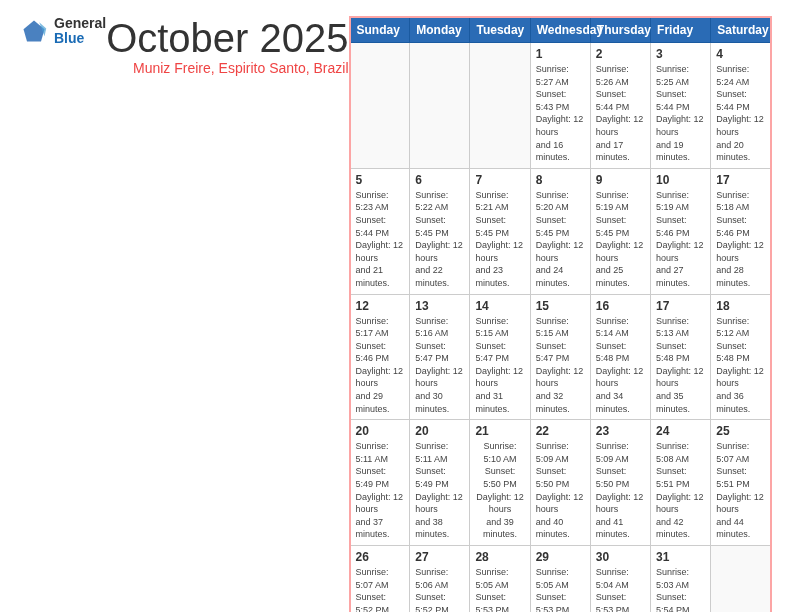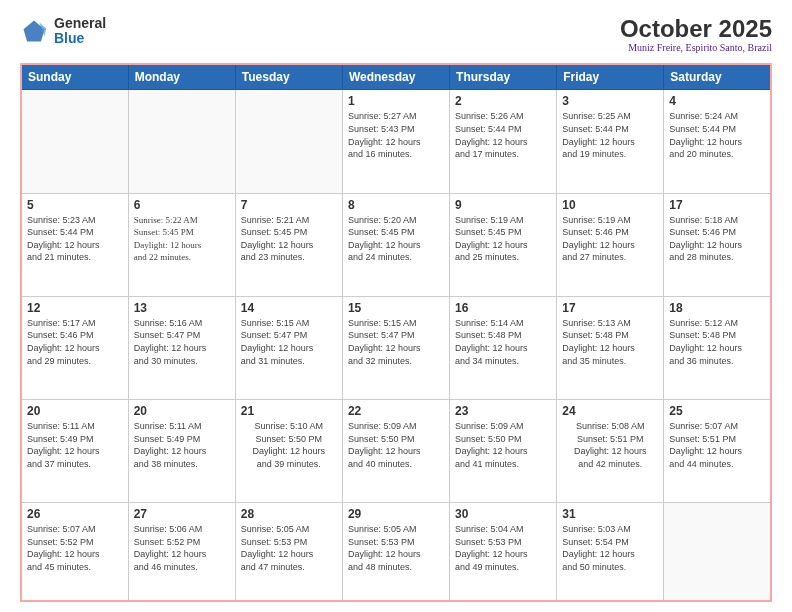--- a/index.html
+++ b/index.html
@@ -8,21 +8,21 @@
       background: #fff;
       width: 792px;
       height: 612px;
       overflow: hidden;
     }
     .page {
       width: 792px;
       height: 612px;
       padding: 16px 20px 10px 20px;
       display: flex;
-      flex-direction: column;
+      flex-direction: row;
     }
     .header {
       display: flex;
       justify-content: space-between;
       align-items: flex-start;
       margin-bottom: 10px;
     }
     .logo {
       display: flex;
       align-items: center;
@@ -38,29 +38,28 @@
     .logo-general { color: #333; }
     .logo-blue { color: #1a6bb5; }
     .logo-icon {
       width: 28px;
       height: 28px;
     }
     .title-block {
       text-align: right;
     }
     .month-title {
-      font-size: 24px;
-      font-weight: 700;
+      font-size: 40px;
+      font-weight: 400;
       color: #333;
       line-height: 1.1;
     }
     .subtitle {
-      font-size: 10px;
-      color: #4c1d95;
-      font-family: Liberation Serif, serif;
+      font-size: 14px;
+      color: #ef4444;
     }
     .calendar {
       flex: 1;
       border: 2px solid #fca5a5;
       border-collapse: collapse;
       width: 100%;
       table-layout: fixed;
     }
     .calendar th {
       background-color: #2a6bb5;
@@ -169,21 +168,21 @@
         <tr>
           <td>
             <span class="day-number">5</span>
             <div class="day-info" style="white-space: pre-line;">Sunrise: 5:23 AM
 Sunset: 5:44 PM
 Daylight: 12 hours
 and 21 minutes.</div>
           </td>
           <td>
             <span class="day-number">6</span>
-            <div class="day-info" style="white-space: pre-line; font-family: Liberation Serif, serif;">Sunrise: 5:22 AM
+            <div class="day-info" style="white-space: pre-line;">Sunrise: 5:22 AM
 Sunset: 5:45 PM
 Daylight: 12 hours
 and 22 minutes.</div>
           </td>
           <td>
             <span class="day-number">7</span>
             <div class="day-info" style="white-space: pre-line;">Sunrise: 5:21 AM
 Sunset: 5:45 PM
 Daylight: 12 hours
 and 23 minutes.</div>
@@ -299,21 +298,21 @@
           </td>
           <td>
             <span class="day-number">23</span>
             <div class="day-info" style="white-space: pre-line;">Sunrise: 5:09 AM
 Sunset: 5:50 PM
 Daylight: 12 hours
 and 41 minutes.</div>
           </td>
           <td>
             <span class="day-number">24</span>
-            <div class="day-info" style="white-space: pre-line; text-align: center;">Sunrise: 5:08 AM
+            <div class="day-info" style="white-space: pre-line;">Sunrise: 5:08 AM
 Sunset: 5:51 PM
 Daylight: 12 hours
 and 42 minutes.</div>
           </td>
           <td>
             <span class="day-number">25</span>
             <div class="day-info" style="white-space: pre-line;">Sunrise: 5:07 AM
 Sunset: 5:51 PM
 Daylight: 12 hours
 and 44 minutes.</div>

